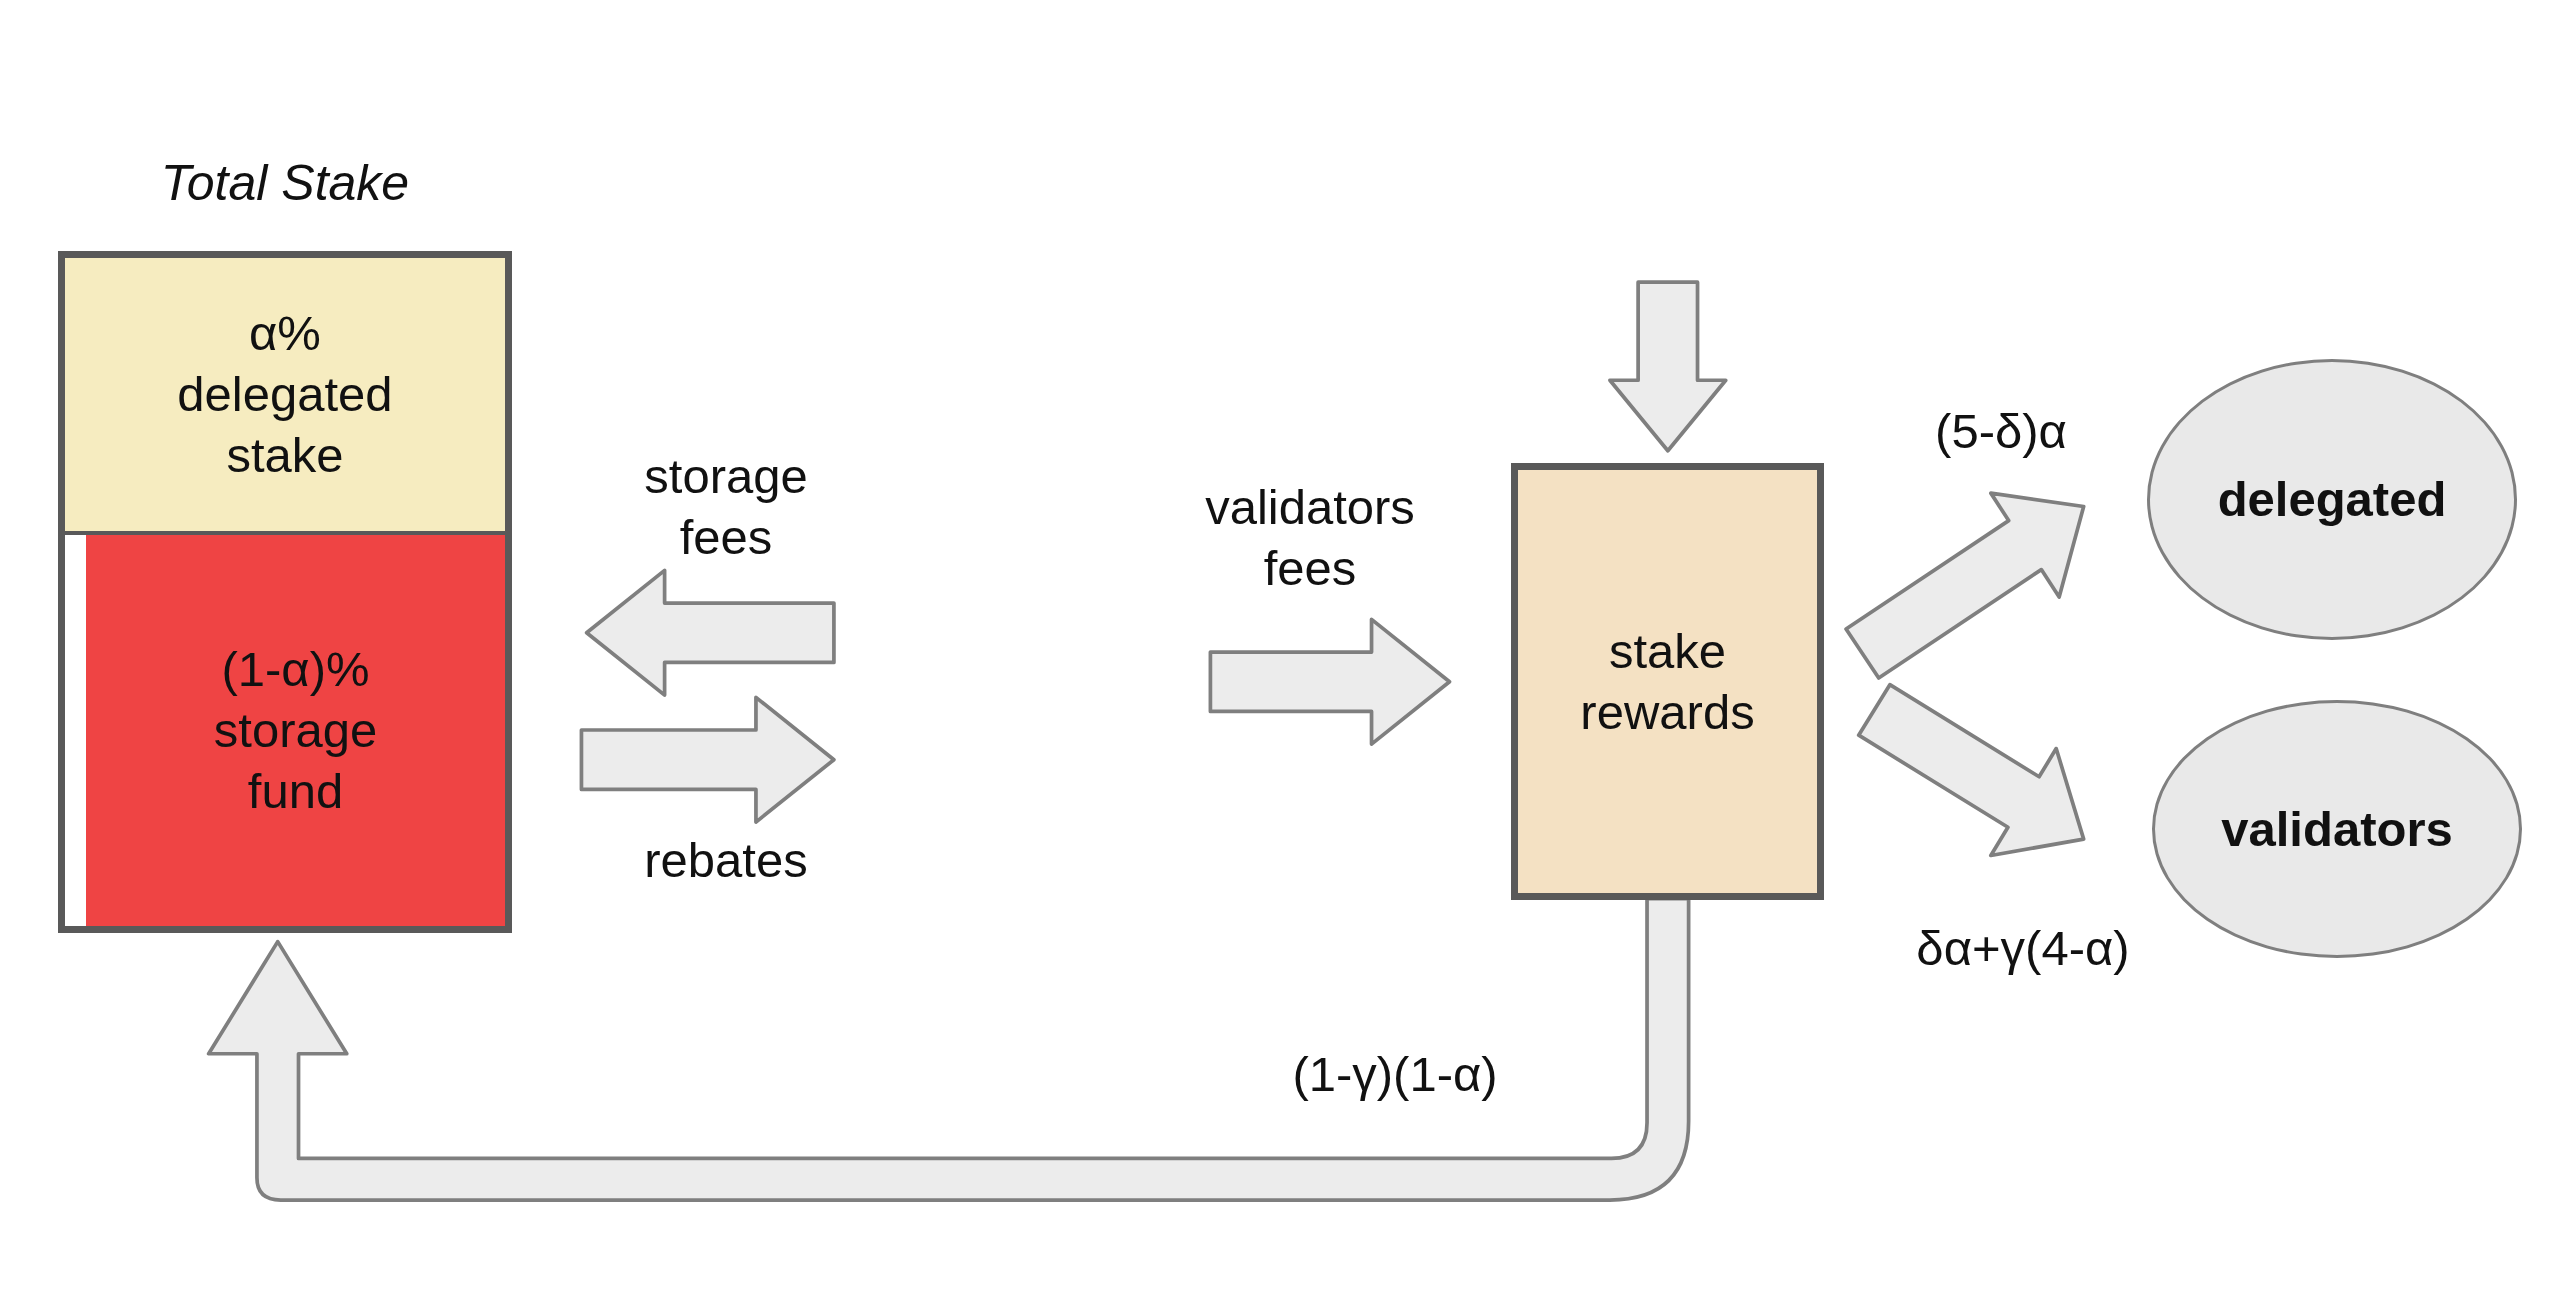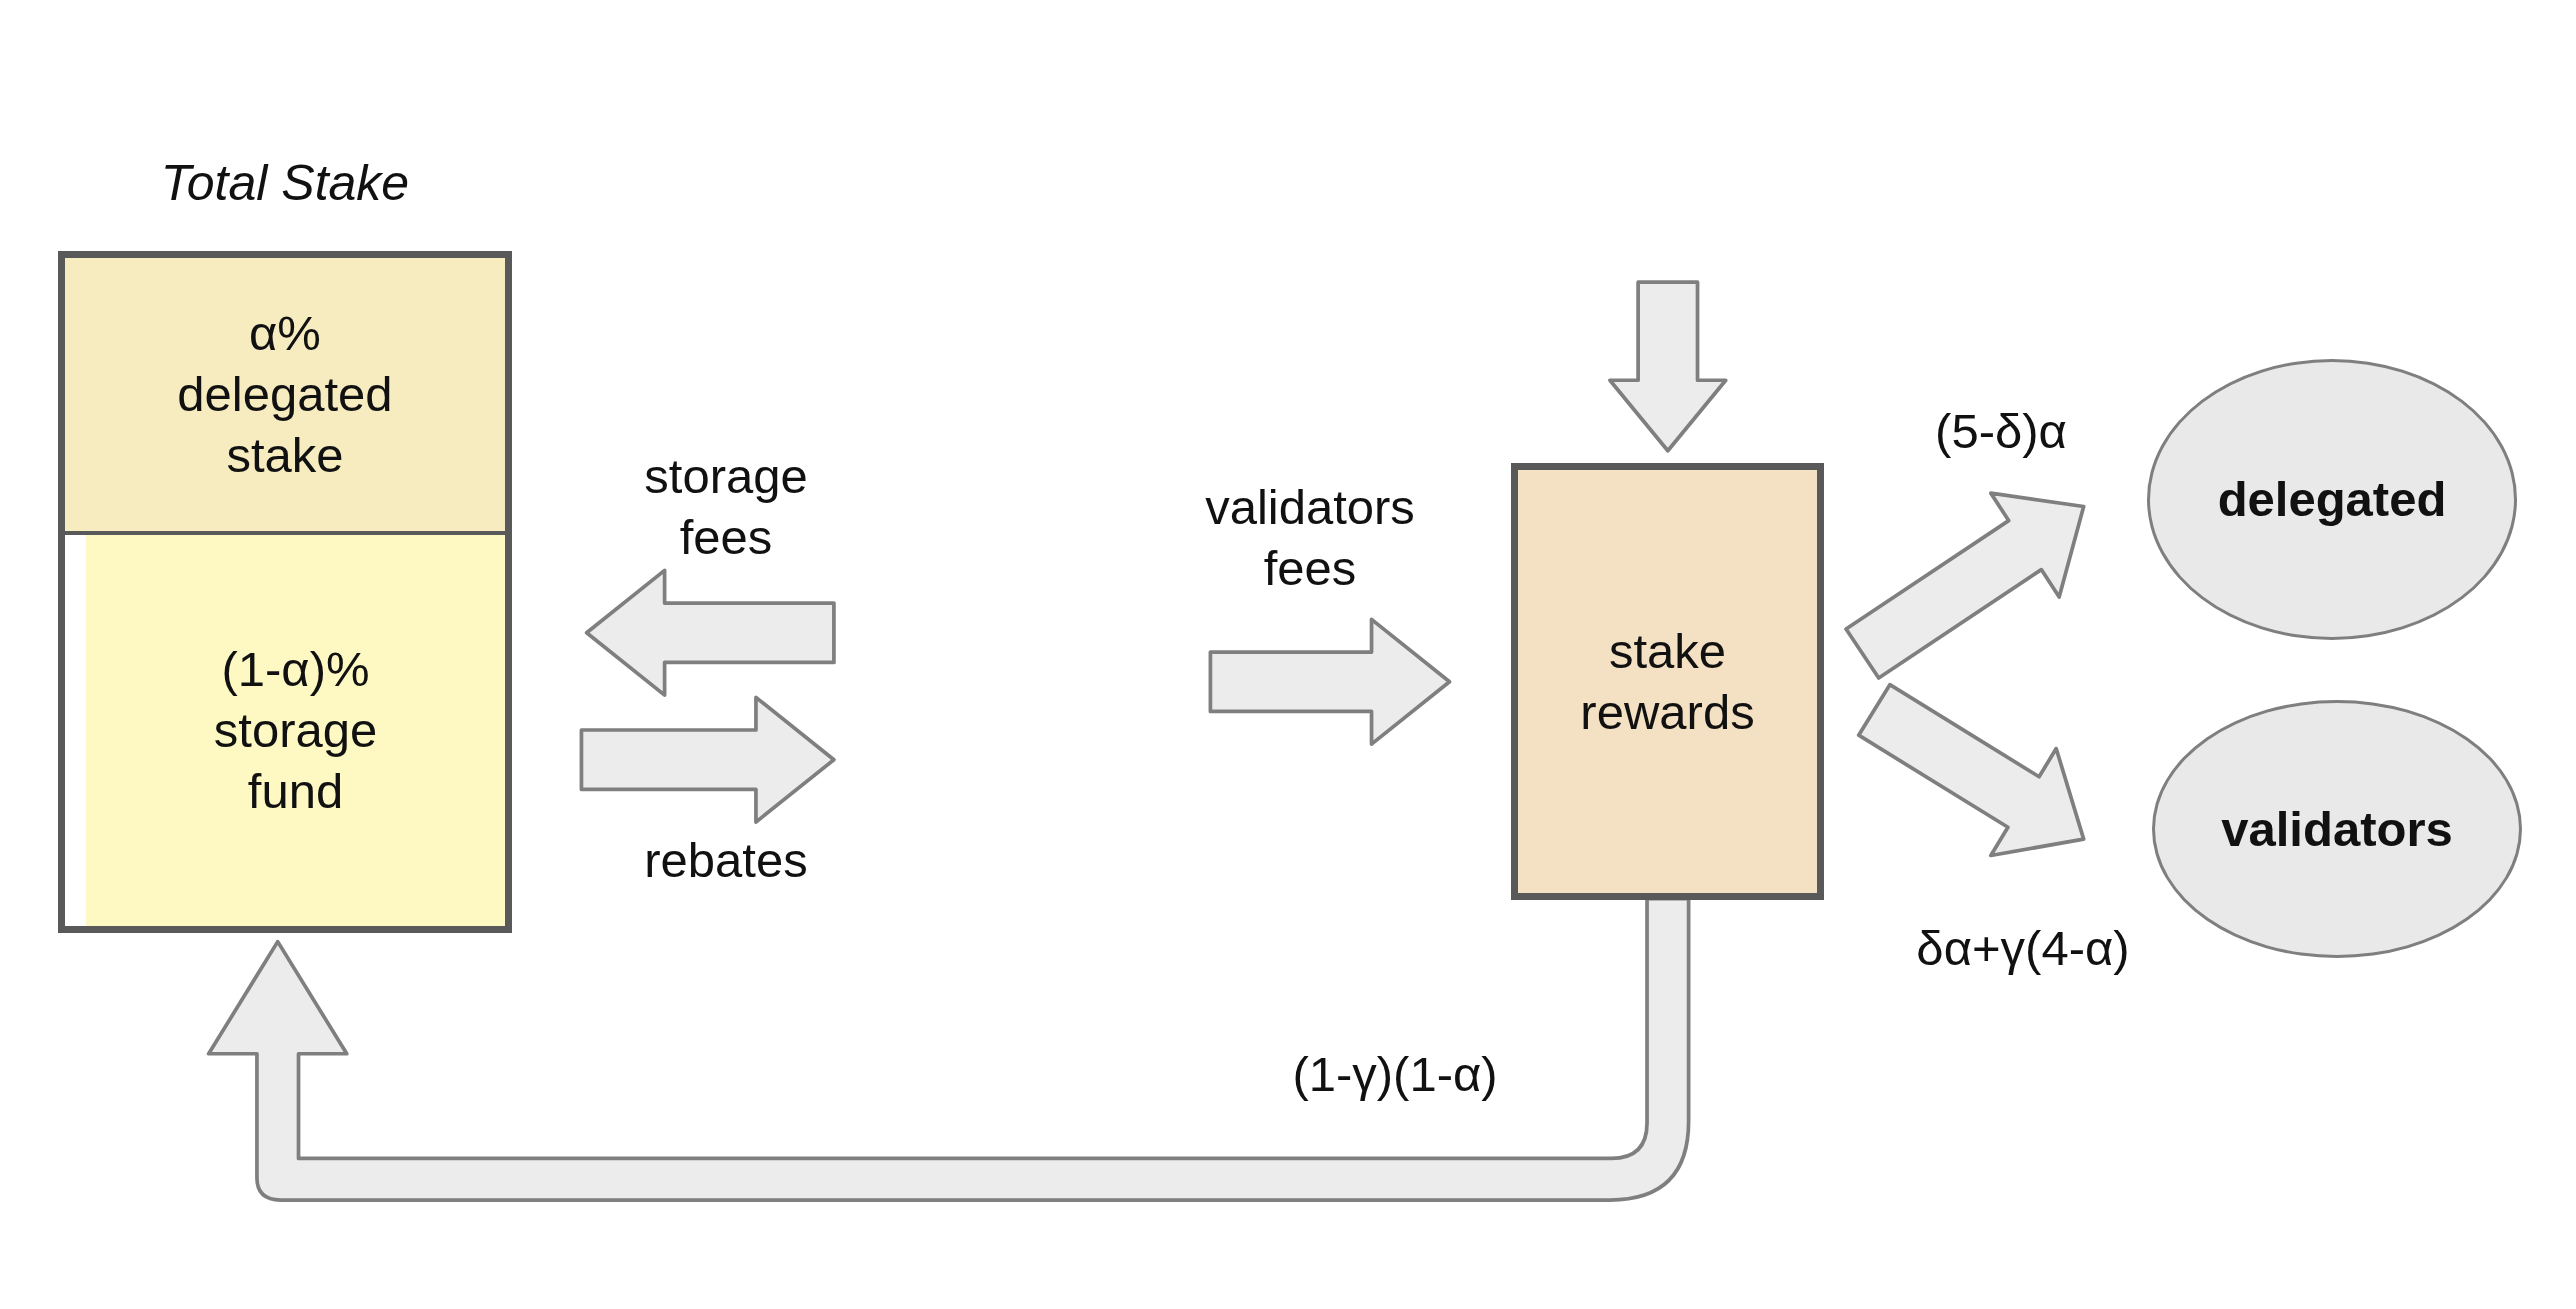--- a/index.html
+++ b/index.html
@@ -37,21 +37,21 @@
   .total-stake{
     left:58px;top:251px;width:454px;height:682px;
     flex-direction:column;align-items:stretch;justify-content:flex-start;
     padding:0;background:#ffffff;
   }
   .section{
     display:flex;align-items:center;justify-content:center;
     text-align:center;white-space:pre-line;
   }
   .section.delegated{height:273px;background:#f6ecc0;border-bottom:4.5px solid #595959;}
-  .section.fund{flex:1;background:#fef9c3;margin-left:21px;}
+  .section.fund{flex:1;background:#ef4444;margin-left:21px;}
 
   .title-label{left:285px;top:152px;font-size:50px;font-style:italic;}
 
   .users{left:883px;top:536px;width:291px;height:291px;border-radius:50%;}
   .new-tokens{left:1403px;top:102px;width:529px;height:175px;background:#dac7da;}
   .stake-rewards{left:1511px;top:463px;width:313px;height:437px;background:#f4e1c3;}
   .delegators{left:2147px;top:359px;width:370px;height:281px;border-radius:50%;}
   .validators{left:2152px;top:700px;width:370px;height:258px;border-radius:50%;}
 
   .lbl-storage-fees{left:726px;top:446px;}

